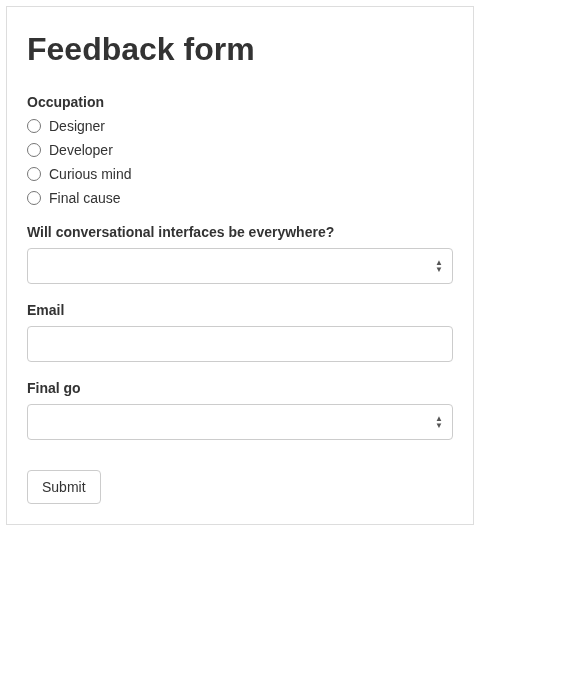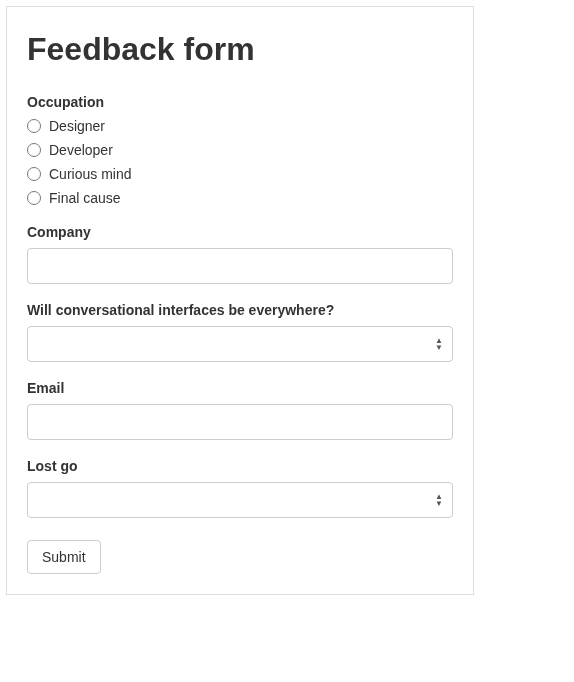--- a/index.html
+++ b/index.html
@@ -95,21 +95,21 @@
     }
     .submit-btn {
       display: inline-block;
       background: #fff;
       border: 1px solid #ccc;
       border-radius: 4px;
       padding: 8px 14px;
       font-size: 14px;
       color: #333;
       cursor: pointer;
-      margin-top: 4px;
+      margin-top: 12px;
     }
   </style>
 </head>
 <body>
 
 <div class="container">
   <h1>Feedback form</h1>
 
 
   <div class="form-group">
@@ -127,45 +127,41 @@
         <input type="radio" name="occupation" style="">
         <label>Curious mind</label>
       </div>
       <div class="radio-item">
         <input type="radio" name="occupation" style="">
         <label>Final cause</label>
       </div>
     </div>
   </div>
 
-  <div class="form-group">
-    <label class="form-label">Company</label>
-    <input type="text" class="text-input" value="" style="">
-  </div>
 
   <div class="form-group">
     <label class="form-label">Will conversational interfaces be everywhere?</label>
     <div class="select-wrap">
       <select>
         <option></option>
       </select>
       <span class="select-caret">
         <span>▲</span>
           <span>▼</span>
       </span>
     </div>
   </div>
 
   <div class="form-group">
     <label class="form-label">Email</label>
     <input type="text" class="text-input" value="" style="">
   </div>
 
   <div class="form-group">
-    <label class="form-label">Lost go</label>
+    <label class="form-label">Final go</label>
     <div class="select-wrap">
       <select>
         <option></option>
       </select>
       <span class="select-caret">
         <span>▲</span>
           <span>▼</span>
       </span>
     </div>
   </div>

